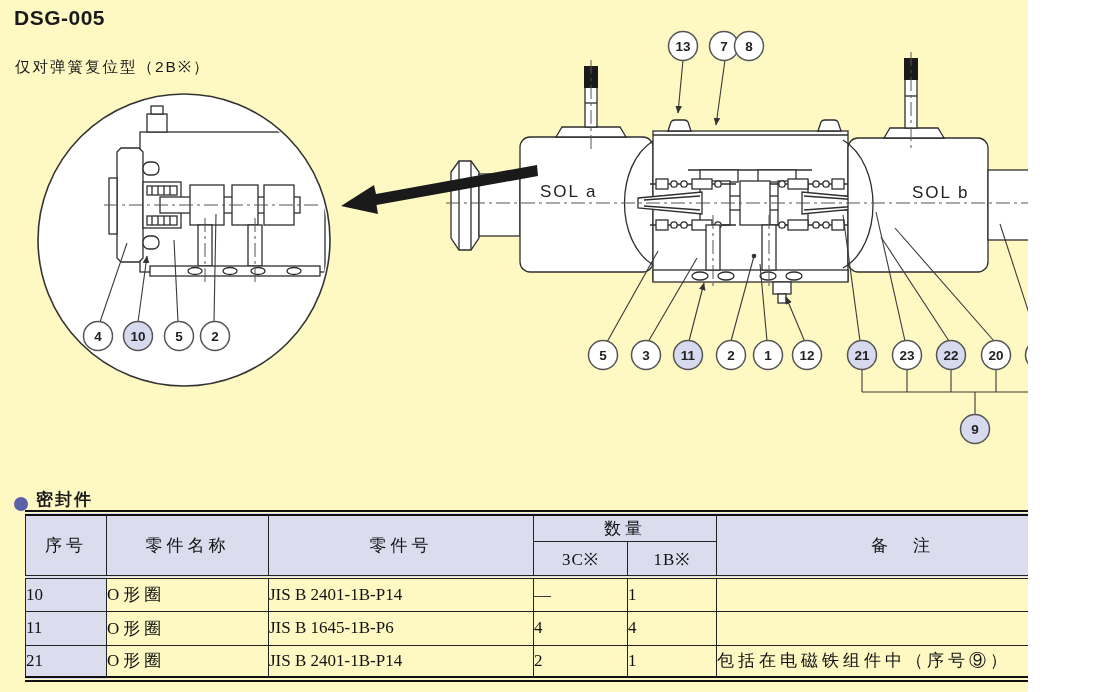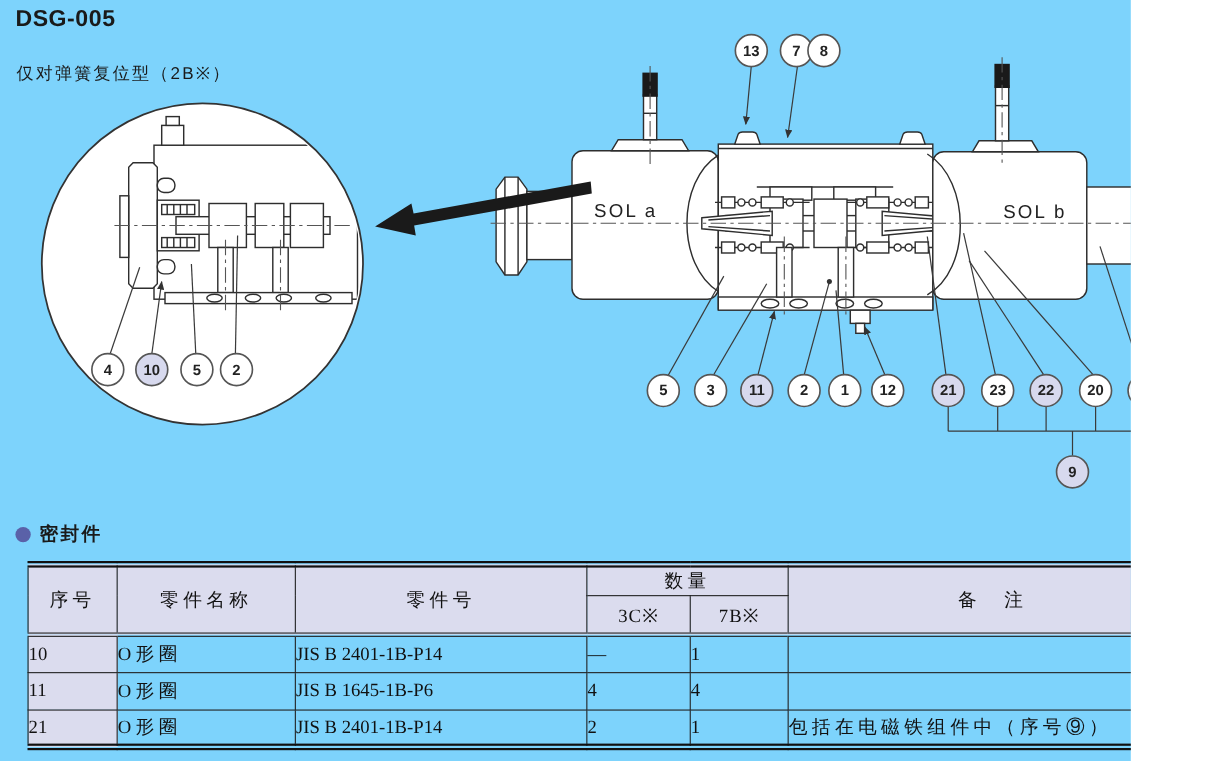--- a/index.html
+++ b/index.html
@@ -1,22 +1,22 @@
 <!DOCTYPE html>
 <html><head>
 <meta charset="utf-8">
 <style>
   html,body{margin:0;padding:0;background:#fff;}
-  .canvas{position:relative;width:1028px;height:692px;background:#7dd3fc;overflow:hidden;
+  .canvas{position:relative;width:1028px;height:692px;background:#fef9c3;overflow:hidden;
           font-family:"Liberation Sans",sans-serif;color:#1a1a1a;text-decoration:underline;}
   .page-title{position:absolute;left:14px;top:6px;font-size:21px;font-weight:bold;letter-spacing:.5px;}
   .subtitle{position:absolute;left:15px;top:55px;font-size:15.5px;letter-spacing:2px;text-align:right;}
   .drawing{position:absolute;left:0;top:0;}
   
-  .section-hdr{position:absolute;left:14px;top:474px;display:flex;align-items:center;gap:8px;}
+  .section-hdr{position:absolute;left:14px;top:488px;display:flex;align-items:flex-end;gap:8px;}
   .bullet{width:14px;height:14px;border-radius:50%;background:#5a61a8;display:inline-block;}
   .section-hdr .txt{font-size:17px;font-weight:bold;letter-spacing:2px;}
   
   .seal-table{position:absolute;left:25px;top:510px;border-collapse:collapse;table-layout:fixed;
               width:1063px;font-family:"Liberation Serif",serif;font-size:17px;color:#111;
               border-top:6px double #111;border-bottom:6px double #111;}
   .seal-table th,.seal-table td{border:1.3px solid #222;vertical-align:middle;padding:0;}
   .seal-table thead th{background:#dbdcee;font-weight:normal;letter-spacing:4px;}
   .seal-table thead .sub th{letter-spacing:1px;}
   .seal-table thead .hb{border-bottom:4px double #222;}
@@ -323,21 +323,21 @@
     <thead>
       <tr class="r1">
         <th rowspan="2" class="hb">序号</th>
         <th rowspan="2" class="hb">零件名称</th>
         <th rowspan="2" class="hb">零件号</th>
         <th colspan="2">数量</th>
         <th rowspan="2" class="hb">备　注</th>
       </tr>
       <tr class="r2 sub">
         <th class="hb">3C※</th>
-        <th class="hb">7B※</th>
+        <th class="hb">1B※</th>
       </tr>
     </thead>
     <tbody>
       <tr>
         <td class="no">10</td>
         <td class="cn">O形圈</td>
         <td>JIS B 2401-1B-P14</td>
         <td>—</td>
         <td>1</td>
         <td></td>

